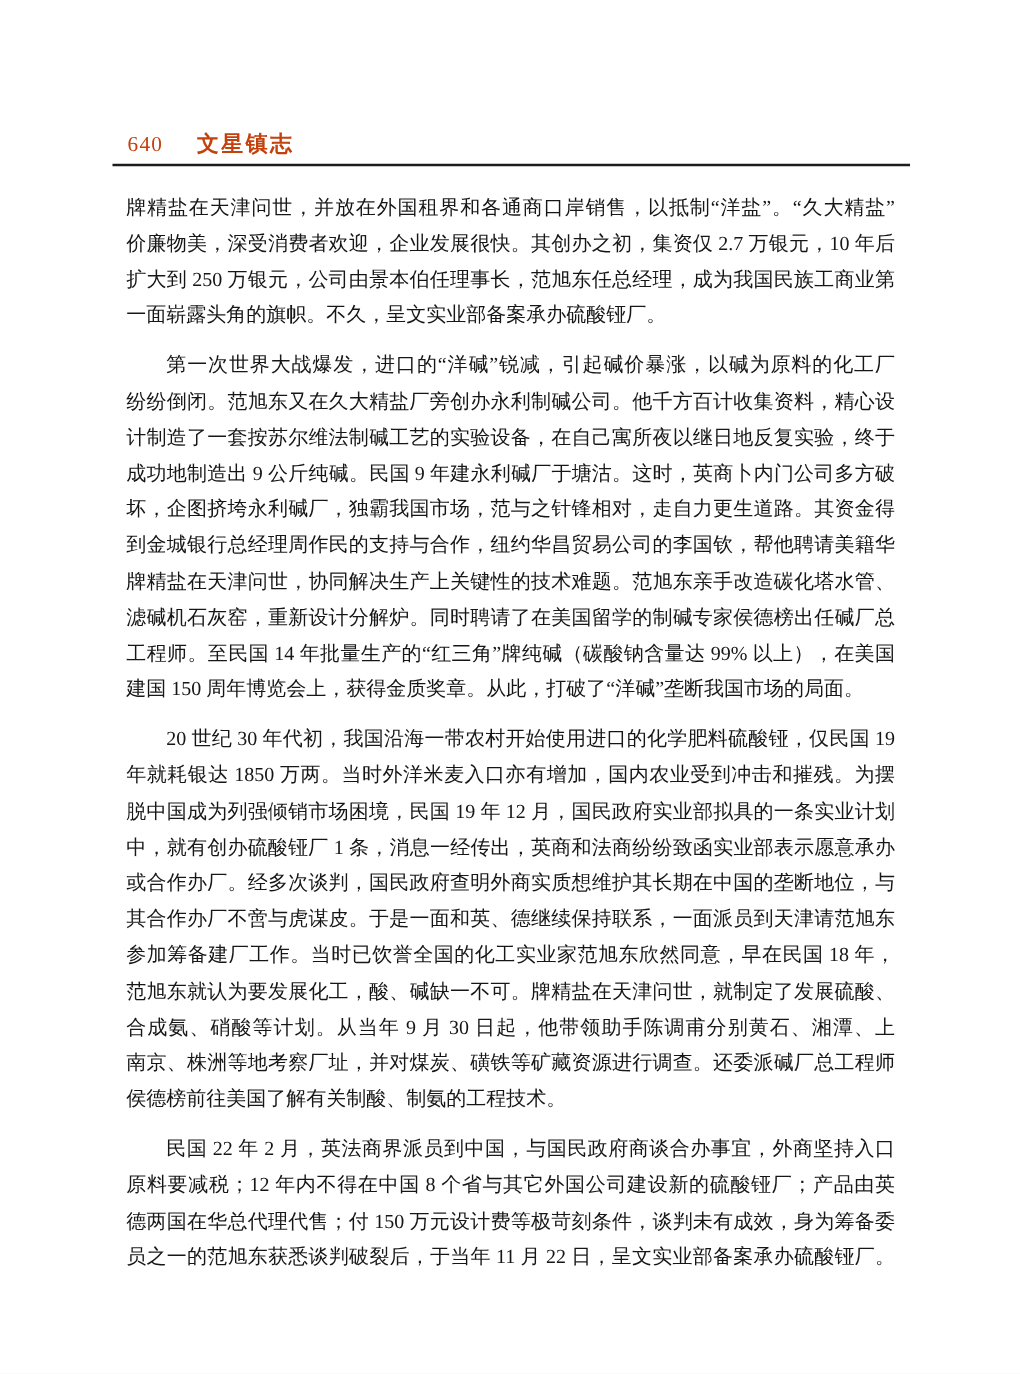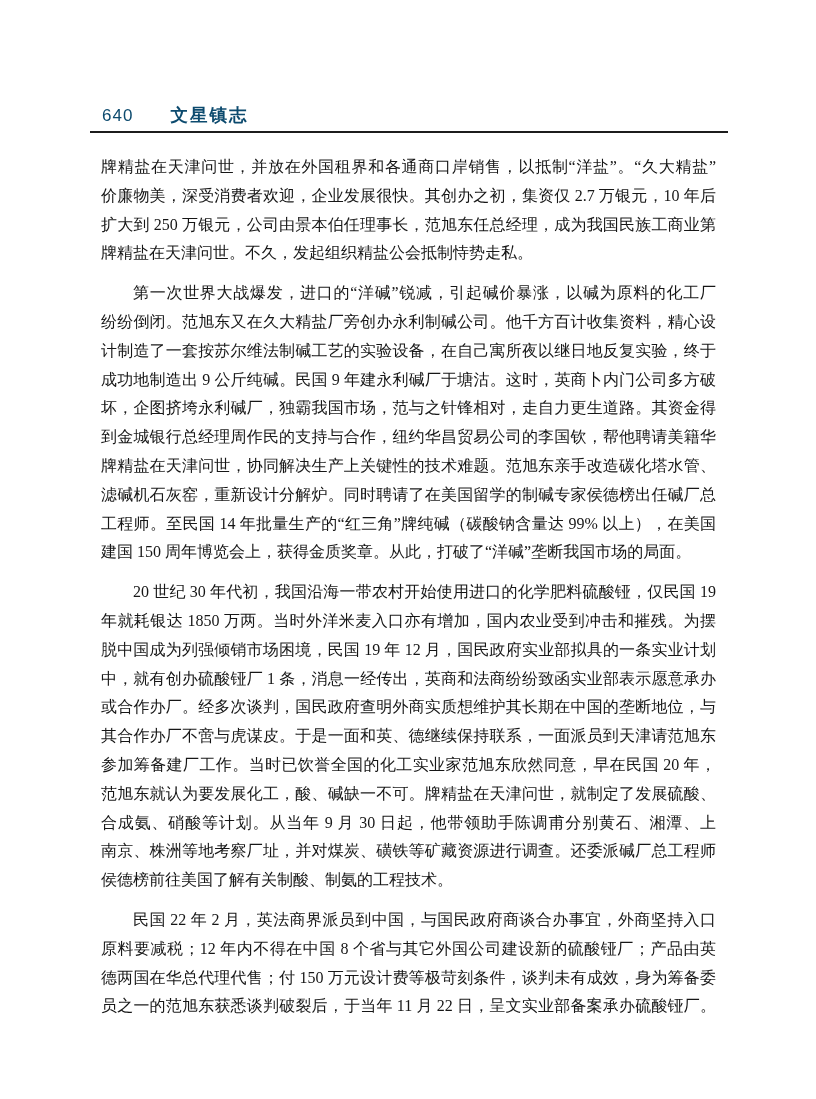--- a/index.html
+++ b/index.html
@@ -14,24 +14,24 @@
     background:#ffffff;
     outline:1px solid #e2e2e2;
     overflow:hidden;
   }
   .header {
     position:absolute;
     left:90px; top:103px;
     width:637px;
     display:flex;
     align-items:baseline;
-    gap:37px;
+    gap:27px;
     padding-bottom:7px;
-    font-family:Liberation Sans, sans-serif;
-    color:#0c4a6e;
+    font-family:Liberation Serif, serif;
+    color:#c2410c;
   }
   .header .pagenum {
     font-size:17px;
     letter-spacing:1px;
     margin-left:12px;
   }
   .header .booktitle {
     font-size:17.5px;
     font-weight:bold;
     letter-spacing:2px;
@@ -71,21 +71,21 @@
     <span class="booktitle">文星镇志</span>
   </div>
   <div class="header-rule"></div>
 
   <div class="body-text">
 
     <div class="para">
       <div class="line">牌精盐在天津问世，并放在外国租界和各通商口岸销售，以抵制“洋盐”。“久大精盐”</div>
       <div class="line">价廉物美，深受消费者欢迎，企业发展很快。其创办之初，集资仅 2.7 万银元，10 年后</div>
       <div class="line">扩大到 250 万银元，公司由景本伯任理事长，范旭东任总经理，成为我国民族工商业第</div>
-      <div class="line last">牌精盐在天津问世。不久，发起组织精盐公会抵制恃势走私。</div>
+      <div class="line last">一面崭露头角的旗帜。不久，呈文实业部备案承办硫酸铔厂。</div>
     </div>
 
     <div class="para">
       <div class="line indent">第一次世界大战爆发，进口的“洋碱”锐减，引起碱价暴涨，以碱为原料的化工厂</div>
       <div class="line">纷纷倒闭。范旭东又在久大精盐厂旁创办永利制碱公司。他千方百计收集资料，精心设</div>
       <div class="line">计制造了一套按苏尔维法制碱工艺的实验设备，在自己寓所夜以继日地反复实验，终于</div>
       <div class="line">成功地制造出 9 公斤纯碱。民国 9 年建永利碱厂于塘沽。这时，英商卜内门公司多方破</div>
       <div class="line">坏，企图挤垮永利碱厂，独霸我国市场，范与之针锋相对，走自力更生道路。其资金得</div>
       <div class="line">到金城银行总经理周作民的支持与合作，纽约华昌贸易公司的李国钦，帮他聘请美籍华</div>
       <div class="line">牌精盐在天津问世，协同解决生产上关键性的技术难题。范旭东亲手改造碳化塔水管、</div>
@@ -94,21 +94,21 @@
       <div class="line last">建国 150 周年博览会上，获得金质奖章。从此，打破了“洋碱”垄断我国市场的局面。</div>
     </div>
 
     <div class="para">
       <div class="line indent">20 世纪 30 年代初，我国沿海一带农村开始使用进口的化学肥料硫酸铔，仅民国 19</div>
       <div class="line">年就耗银达 1850 万两。当时外洋米麦入口亦有增加，国内农业受到冲击和摧残。为摆</div>
       <div class="line">脱中国成为列强倾销市场困境，民国 19 年 12 月，国民政府实业部拟具的一条实业计划</div>
       <div class="line">中，就有创办硫酸铔厂 1 条，消息一经传出，英商和法商纷纷致函实业部表示愿意承办</div>
       <div class="line">或合作办厂。经多次谈判，国民政府查明外商实质想维护其长期在中国的垄断地位，与</div>
       <div class="line">其合作办厂不啻与虎谋皮。于是一面和英、德继续保持联系，一面派员到天津请范旭东</div>
-      <div class="line">参加筹备建厂工作。当时已饮誉全国的化工实业家范旭东欣然同意，早在民国 20 年，</div>
+      <div class="line">参加筹备建厂工作。当时已饮誉全国的化工实业家范旭东欣然同意，早在民国 18 年，</div>
       <div class="line">范旭东就认为要发展化工，酸、碱缺一不可。牌精盐在天津问世，就制定了发展硫酸、</div>
       <div class="line">合成氨、硝酸等计划。从当年 9 月 30 日起，他带领助手陈调甫分别黄石、湘潭、上海、</div>
       <div class="line">南京、株洲等地考察厂址，并对煤炭、磺铁等矿藏资源进行调查。还委派碱厂总工程师</div>
       <div class="line last">侯德榜前往美国了解有关制酸、制氨的工程技术。</div>
     </div>
 
     <div class="para">
       <div class="line indent">民国 22 年 2 月，英法商界派员到中国，与国民政府商谈合办事宜，外商坚持入口</div>
       <div class="line">原料要减税；12 年内不得在中国 8 个省与其它外国公司建设新的硫酸铔厂；产品由英</div>
       <div class="line">德两国在华总代理代售；付 150 万元设计费等极苛刻条件，谈判未有成效，身为筹备委</div>

